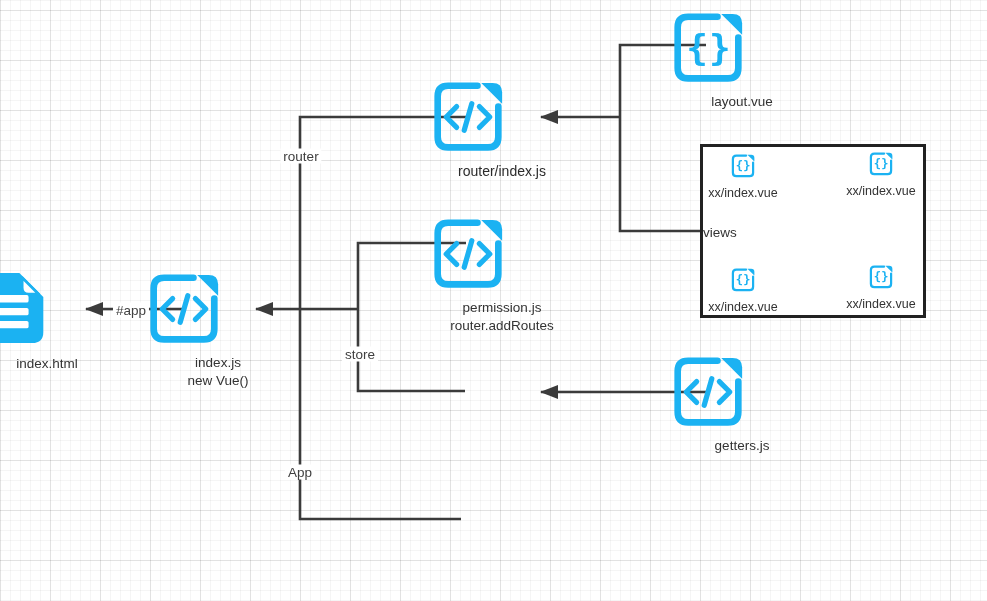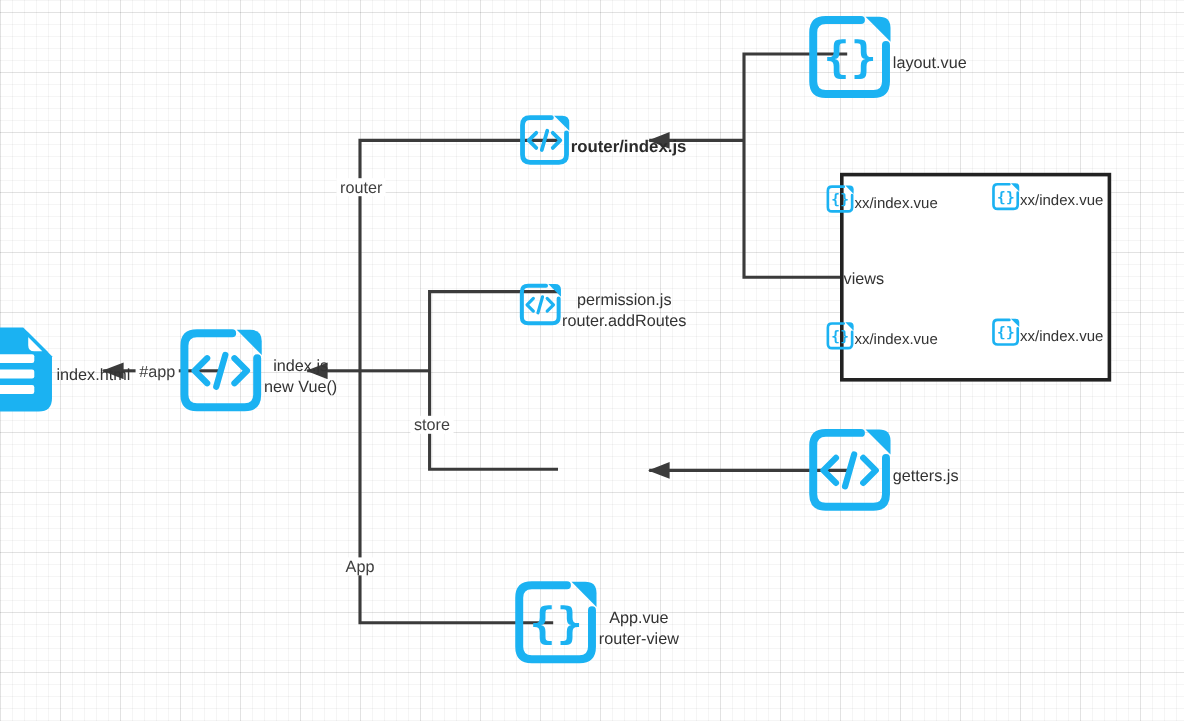--- a/index.html
+++ b/index.html
@@ -11,46 +11,46 @@
       linear-gradient(#00000014 1px, transparent 1px),
       linear-gradient(90deg, #00000014 1px, transparent 1px),
       linear-gradient(#0000000a 1px, transparent 1px),
       linear-gradient(90deg, #0000000a 1px, transparent 1px);
     background-size:50px 50px,50px 50px,10px 10px,10px 10px;
     background-position:0 10px,0 0,0 0,0 0;
   }
   svg.edges{position:absolute;left:0;top:0;z-index:2;}
   svg.edges path.wire{stroke:#3b3b3b;stroke-width:2.6;fill:none;}
   .node{
-    position:absolute;width:140px;display:flex;flex-direction:row;
-    align-items:center;z-index:3;
+    position:absolute;width:140px;display:flex;flex-direction:column;
+    z-index:3;
   }
   .icon{color:#1bb2f2;display:block;}
   .icon.lg{width:72px;height:72px;}
   .icon.doc{width:70px;height:76px;}
   .icon.sm{width:24px;height:26px;}
   .nlabel{
     margin-top:9px;font-size:13.5px;line-height:18px;text-align:center;
     color:#333;white-space:nowrap;
   }
-  .nlabel.bold{font-weight:bold;font-size:14px;color:#2b2b2b;}
+  .nlabel.bold{font-weight:normal;font-size:14px;color:#2b2b2b;}
   .edge-label{
     position:absolute;z-index:4;transform:translate(-50%,-50%);
     background:#fff;padding:0 3px;font-size:13.5px;color:#404040;white-space:nowrap;
   }
   .views-box{
     position:absolute;left:700px;top:144px;width:226px;height:174px;
     background:#fff;border:3px solid #222;box-sizing:border-box;z-index:3;
   }
   .views-label{
     position:absolute;left:0;top:78px;width:100%;
     font-size:13.5px;color:#333;
   }
   .mini-node{
-    position:absolute;width:110px;display:flex;flex-direction:row;
+    position:absolute;width:110px;display:flex;flex-direction:column;
     align-items:center;
   }
   .mini-node .nlabel{margin-top:5px;font-size:12.5px;}
 </style>
 </head>
 <body>
 
 <div class="canvas">
 
   <svg width="0" height="0" style="position:absolute" aria-hidden="true">
@@ -142,26 +142,20 @@
   </div>
 
   <div class="node" style="left:432px;top:218px">
     <svg class="icon lg">
         <use href="#icon-code-file"></use>
       </svg>
     <div class="nlabel"><span>permission.js</span><br><span>router.addRoutes</span></div>
   </div>
 
 
-  <div class="node" style="left:427px;top:483px">
-    <svg class="icon lg">
-        <use href="#icon-brace-file"></use>
-      </svg>
-    <div class="nlabel"><span>App.vue</span><br><span>router-view</span></div>
-  </div>
 
   <div class="node" style="left:672px;top:12px">
     <svg class="icon lg">
         <use href="#icon-brace-file"></use>
       </svg>
     <div class="nlabel">layout.vue</div>
   </div>
 
   <div class="node" style="left:672px;top:356px">
     <svg class="icon lg">

